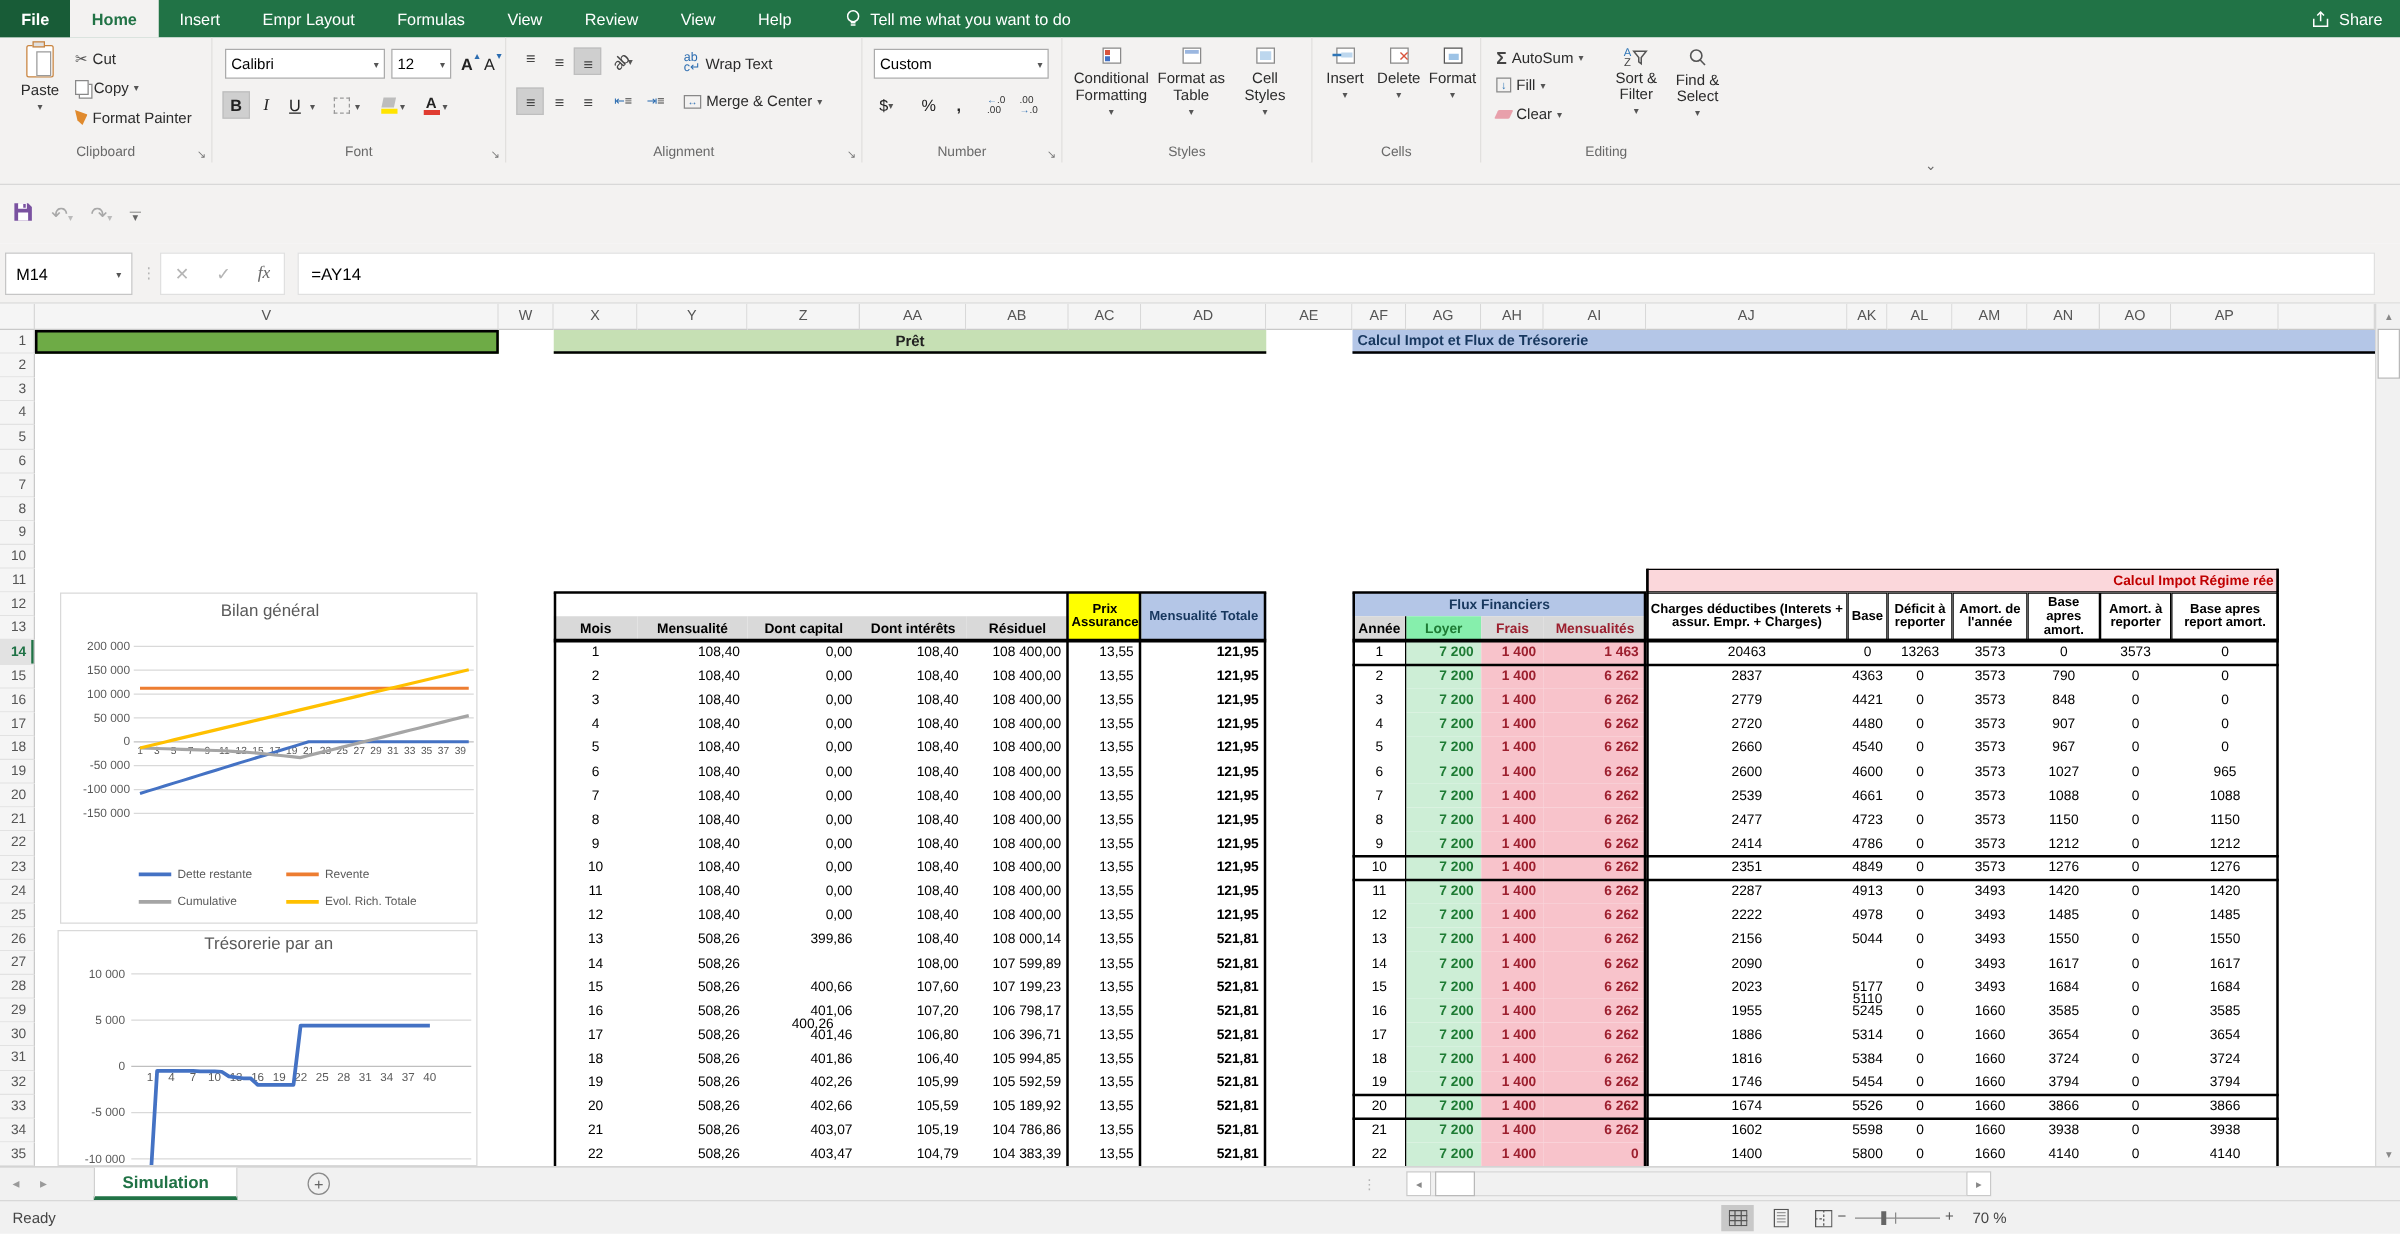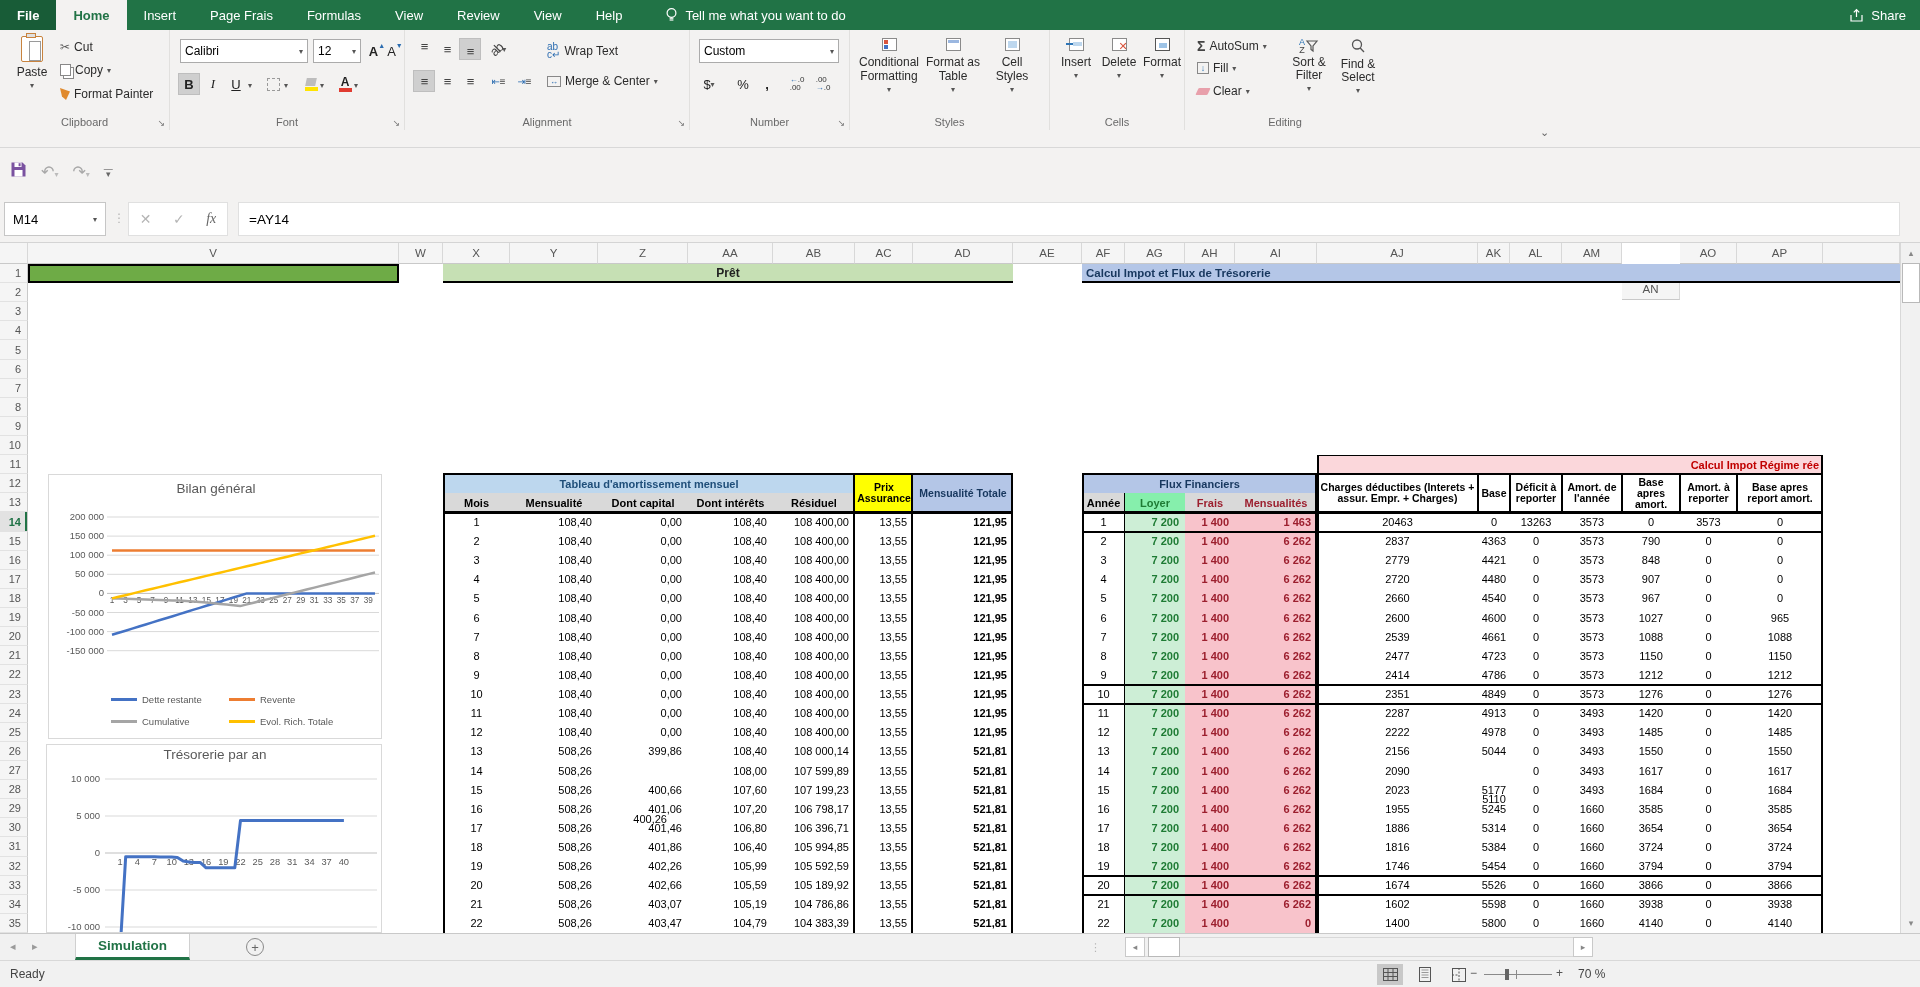--- a/index.html
+++ b/index.html
@@ -58,21 +58,21 @@
   .vicon.pressed { background:#c8c8c8; }
 </style>
 </head>
 <body>
 
 <div id="titlebar">
   <div class="ttab file">File</div>
   <div id="ribbontabs" style="display:flex;">
       <div class="ttab active">Home</div>
       <div class="ttab">Insert</div>
-      <div class="ttab">Page Frais</div>
+      <div class="ttab">Empr Layout</div>
       <div class="ttab">Formulas</div>
       <div class="ttab">View</div>
       <div class="ttab">Review</div>
       <div class="ttab">View</div>
       <div class="ttab">Help</div>
     </div>
   <div id="tellme">
     <svg width="13" height="16" viewBox="0 0 13 16">
         <circle cx="6.5" cy="6" r="4.4" fill="none" stroke="#fff" stroke-width="1.2"></circle>
         <rect x="4.6" y="10.6" width="3.8" height="1.2" fill="#fff"></rect>
@@ -357,21 +357,21 @@
     <div class="colhdr" style="left: 913px; top: 0px; width: 100px; height: 21px; position: absolute;">AD</div>
     <div class="colhdr" style="left: 1013px; top: 0px; width: 69px; height: 21px; position: absolute;">AE</div>
     <div class="colhdr" style="left: 1082px; top: 0px; width: 43px; height: 21px; position: absolute;">AF</div>
     <div class="colhdr" style="left: 1125px; top: 0px; width: 60px; height: 21px; position: absolute;">AG</div>
     <div class="colhdr" style="left: 1185px; top: 0px; width: 50px; height: 21px; position: absolute;">AH</div>
     <div class="colhdr" style="left: 1235px; top: 0px; width: 82px; height: 21px; position: absolute;">AI</div>
     <div class="colhdr" style="left: 1317px; top: 0px; width: 161px; height: 21px; position: absolute;">AJ</div>
     <div class="colhdr" style="left: 1478px; top: 0px; width: 32px; height: 21px; position: absolute;">AK</div>
     <div class="colhdr" style="left: 1510px; top: 0px; width: 52px; height: 21px; position: absolute;">AL</div>
     <div class="colhdr" style="left: 1562px; top: 0px; width: 60px; height: 21px; position: absolute;">AM</div>
-    <div class="colhdr" style="left: 1622px; top: 0px; width: 58px; height: 21px; position: absolute; margin-top: 36px;">AN</div>
+    <div class="colhdr" style="left: 1622px; top: 0px; width: 58px; height: 21px; position: absolute;">AN</div>
     <div class="colhdr" style="left: 1680px; top: 0px; width: 57px; height: 21px; position: absolute;">AO</div>
     <div class="colhdr" style="left: 1737px; top: 0px; width: 86px; height: 21px; position: absolute;">AP</div>
     <div class="colhdr" style="left: 1823px; top: 0px; width: 77px; height: 21px; position: absolute;"></div>
     <div class="rowhdr" style="left: 0px; top: 21px; width: 28px; height: 19.114px; position: absolute;">1</div>
     <div class="rowhdr" style="left: 0px; top: 40.114px; width: 28px; height: 19.114px; position: absolute;">2</div>
     <div class="rowhdr" style="left: 0px; top: 59.228px; width: 28px; height: 19.114px; position: absolute;">3</div>
     <div class="rowhdr" style="left: 0px; top: 78.342px; width: 28px; height: 19.114px; position: absolute;">4</div>
     <div class="rowhdr" style="left: 0px; top: 97.456px; width: 28px; height: 19.114px; position: absolute;">5</div>
     <div class="rowhdr" style="left: 0px; top: 116.57px; width: 28px; height: 19.114px; position: absolute;">6</div>
     <div class="rowhdr" style="left: 0px; top: 135.684px; width: 28px; height: 19.114px; position: absolute;">7</div>
@@ -399,21 +399,20 @@
     <div class="rowhdr" style="left: 0px; top: 556.192px; width: 28px; height: 19.114px; position: absolute;">29</div>
     <div class="rowhdr" style="left: 0px; top: 575.306px; width: 28px; height: 19.114px; position: absolute;">30</div>
     <div class="rowhdr" style="left: 0px; top: 594.42px; width: 28px; height: 19.114px; position: absolute;">31</div>
     <div class="rowhdr" style="left: 0px; top: 613.534px; width: 28px; height: 19.114px; position: absolute;">32</div>
     <div class="rowhdr" style="left: 0px; top: 632.648px; width: 28px; height: 19.114px; position: absolute;">33</div>
     <div class="rowhdr" style="left: 0px; top: 651.762px; width: 28px; height: 19.114px; position: absolute;">34</div>
     <div class="rowhdr" style="left: 0px; top: 670.876px; width: 28px; height: 19.114px; position: absolute;">35</div>
     <div class="cell" style="left: 28px; top: 21px; width: 371px; height: 19.114px; position: absolute; background: rgb(110, 171, 70); border: 2px solid rgb(0, 0, 0);"></div>
     <div class="cell c-center bold" style="left: 443px; top: 21px; width: 570px; height: 19.114px; position: absolute; background: rgb(198, 224, 180); border-bottom: 2px solid rgb(0, 0, 0); font-size: 12px; color: rgb(34, 34, 34);">Prêt</div>
     <div class="cell c-left bold" style="left: 1082px; top: 21px; width: 818px; height: 19.114px; position: absolute; background: rgb(180, 198, 231); border-bottom: 2px solid rgb(0, 0, 0); font-size: 11.5px; color: rgb(23, 55, 94);">Calcul Impot et Flux de Trésorerie</div>
-    <div class="cell c-center bold" style="left: 443px; top: 231.254px; width: 412px; height: 19.114px; position: absolute; background: rgb(189, 215, 238); color: rgb(31, 78, 121);">Tableau d'amortissement mensuel</div>
     <div class="cell c-center bold" style="left: 443px; top: 250.368px; width: 67px; height: 19.114px; position: absolute; background: rgb(217, 217, 217);">Mois</div>
     <div class="cell c-center bold" style="left: 510px; top: 250.368px; width: 88px; height: 19.114px; position: absolute; background: rgb(217, 217, 217);">Mensualité</div>
     <div class="cell c-center bold" style="left: 598px; top: 250.368px; width: 90px; height: 19.114px; position: absolute; background: rgb(217, 217, 217);">Dont capital</div>
     <div class="cell c-center bold" style="left: 688px; top: 250.368px; width: 85px; height: 19.114px; position: absolute; background: rgb(217, 217, 217);">Dont intérêts</div>
     <div class="cell c-center bold" style="left: 773px; top: 250.368px; width: 82px; height: 19.114px; position: absolute; background: rgb(217, 217, 217);">Résiduel</div>
     <div class="cell c-center bold wrap2" style="left: 855px; top: 231.254px; width: 58px; height: 38.228px; position: absolute; background: rgb(255, 255, 0); font-size: 10.5px;">Prix Assurance</div>
     <div class="cell c-center bold wrap2" style="left: 913px; top: 231.254px; width: 100px; height: 38.228px; position: absolute; background: rgb(180, 198, 231); color: rgb(23, 55, 94); font-size: 10.5px;">Mensualité Totale</div>
     <div class="cell c-center" style="left: 443px; top: 269.482px; width: 67px; height: 19.114px; position: absolute;">1</div>
     <div class="cell c-right" style="left: 510px; top: 269.482px; width: 88px; height: 19.114px; position: absolute;">108,40</div>
     <div class="cell c-right" style="left: 598px; top: 269.482px; width: 90px; height: 19.114px; position: absolute;">0,00</div>

